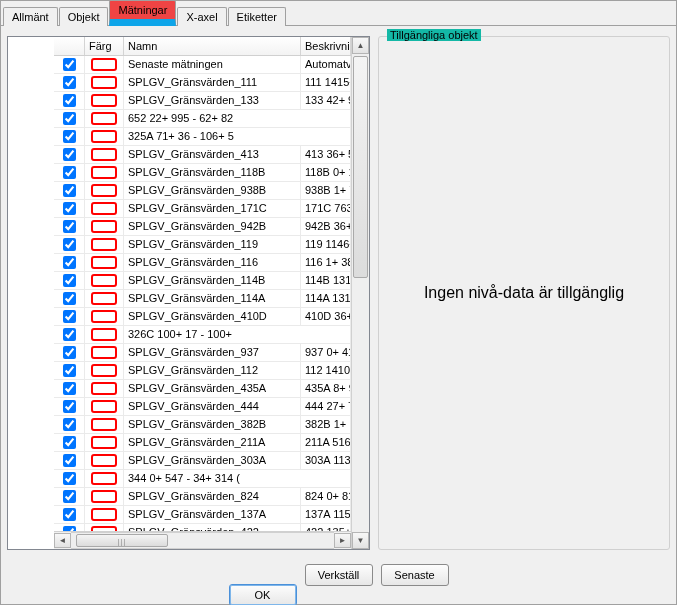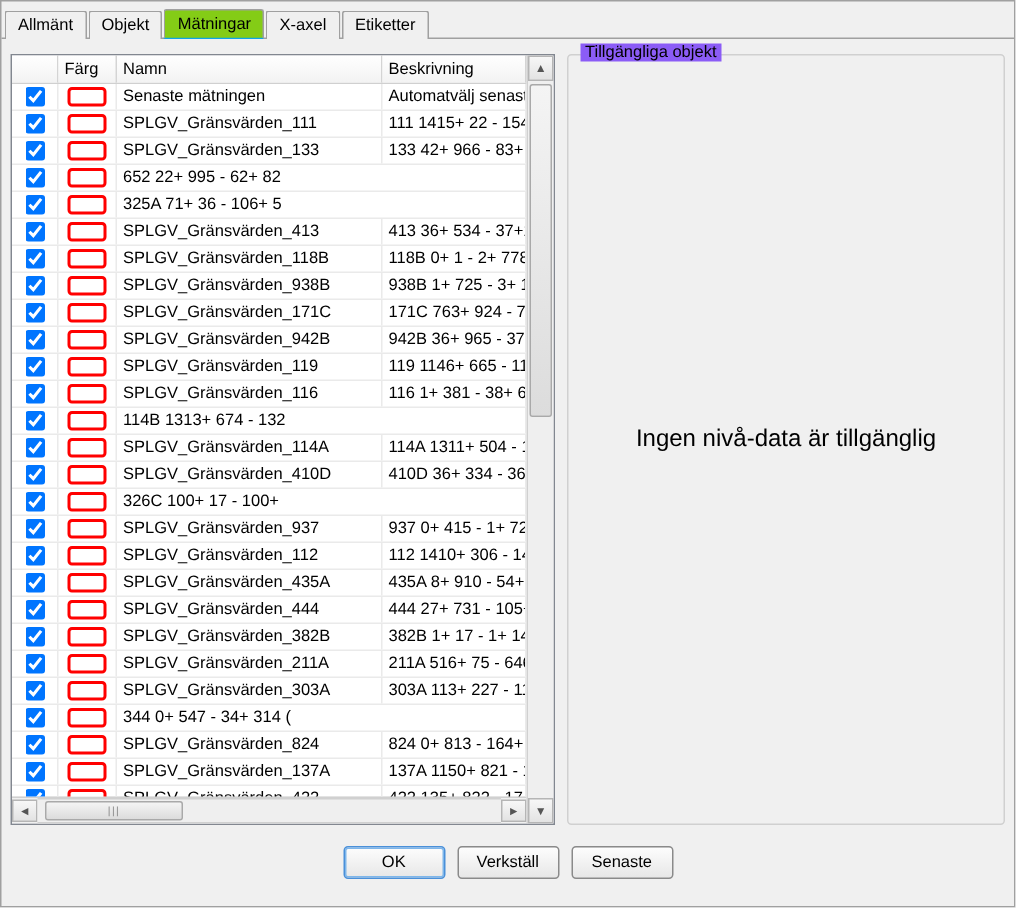--- a/index.html
+++ b/index.html
@@ -33,22 +33,22 @@
     background: #f0f0f0;
     margin-right: 1px;
     border-radius: 2px 2px 0 0;
     position: relative;
     top: 1px;
     cursor: default;
     font-size: 11px;
     line-height: 14px;
   }
   .tab.active {
-    background: #84cc16;
-    border-bottom: 1px solid #0ea5e9;
+    background: #ef4444;
+    border-bottom: 7px solid #0ea5e9;
     z-index: 1;
   }
   
   .content {
     display: flex;
     padding: 10px 6px 4px 6px;
     gap: 8px;
     height: 528px;
     box-sizing: border-box;
   }
@@ -189,38 +189,38 @@
     width:13px; height:220px;
     background:linear-gradient(#f4f4f4,#dcdcdc);
     border:1px solid #a9a9a9;
     border-radius:2px;
   }
   .grid-inner {
     display:flex;
     flex:1;
     min-height:0;
   }
-  .grid-main { flex:1; display:flex; flex-direction:column; min-width:0; }
+  .grid-main { flex:1; display:flex; flex-direction:column; min-width:0;padding-left:46px; }
   
   .fieldset {
     position:absolute;
     inset:0;
     border: 1px solid #d0d0d0;
     border-radius: 3px;
     padding: 8px;
     box-sizing: border-box;
     display:flex;
     align-items:center;
     justify-content:center;
   }
   .fieldset .legend {
     position:absolute;
     top:-8px;
     left:8px;
-    background:#8b5cf6;
+    background:#14b8a6;
     padding:0 3px;
     font-size:11px;
   }
   .empty-label {
     color:#000;
     font-size:16px;
     text-align:center;
   }
   
   .button-bar {
@@ -235,20 +235,21 @@
     border:1px solid #8a8a8a;
     border-radius:3px;
     background:linear-gradient(#fdfdfd,#e7e7e7);
     font-size:11px;
     padding:0 10px;
     cursor:default;
   }
   .btn.default {
     border:1px solid #4a90d9;
     box-shadow:0 0 0 1px #7eb6ea inset;
+    margin-top:20px;
   }
 </style>
 </head>
 <body>
 
 <div class="window">
 
   <div class="tab-strip" id="tab-strip">
       <div class="tab">Allmänt</div>
       <div class="tab">Objekt</div>
@@ -388,20 +389,21 @@
                     <div class="cell cell-name">SPLGV_Gränsvärden_116</div>
                     <div class="cell cell-desc">116 1+ 381 - 38+ 670</div>
                   </div>
                   <div class="grid-row">
                     <div class="cell cell-check">
                       <input type="checkbox" checked="" style="">
                     </div>
                     <div class="cell cell-color">
                       <div class="color-swatch"></div>
                     </div>
+                    <div class="cell cell-name">SPLGV_Gränsvärden_114B</div>
                     <div class="cell cell-desc">114B 1313+ 674 - 132</div>
                   </div>
                   <div class="grid-row">
                     <div class="cell cell-check">
                       <input type="checkbox" checked="" style="">
                     </div>
                     <div class="cell cell-color">
                       <div class="color-swatch"></div>
                     </div>
                     <div class="cell cell-name">SPLGV_Gränsvärden_114A</div>

